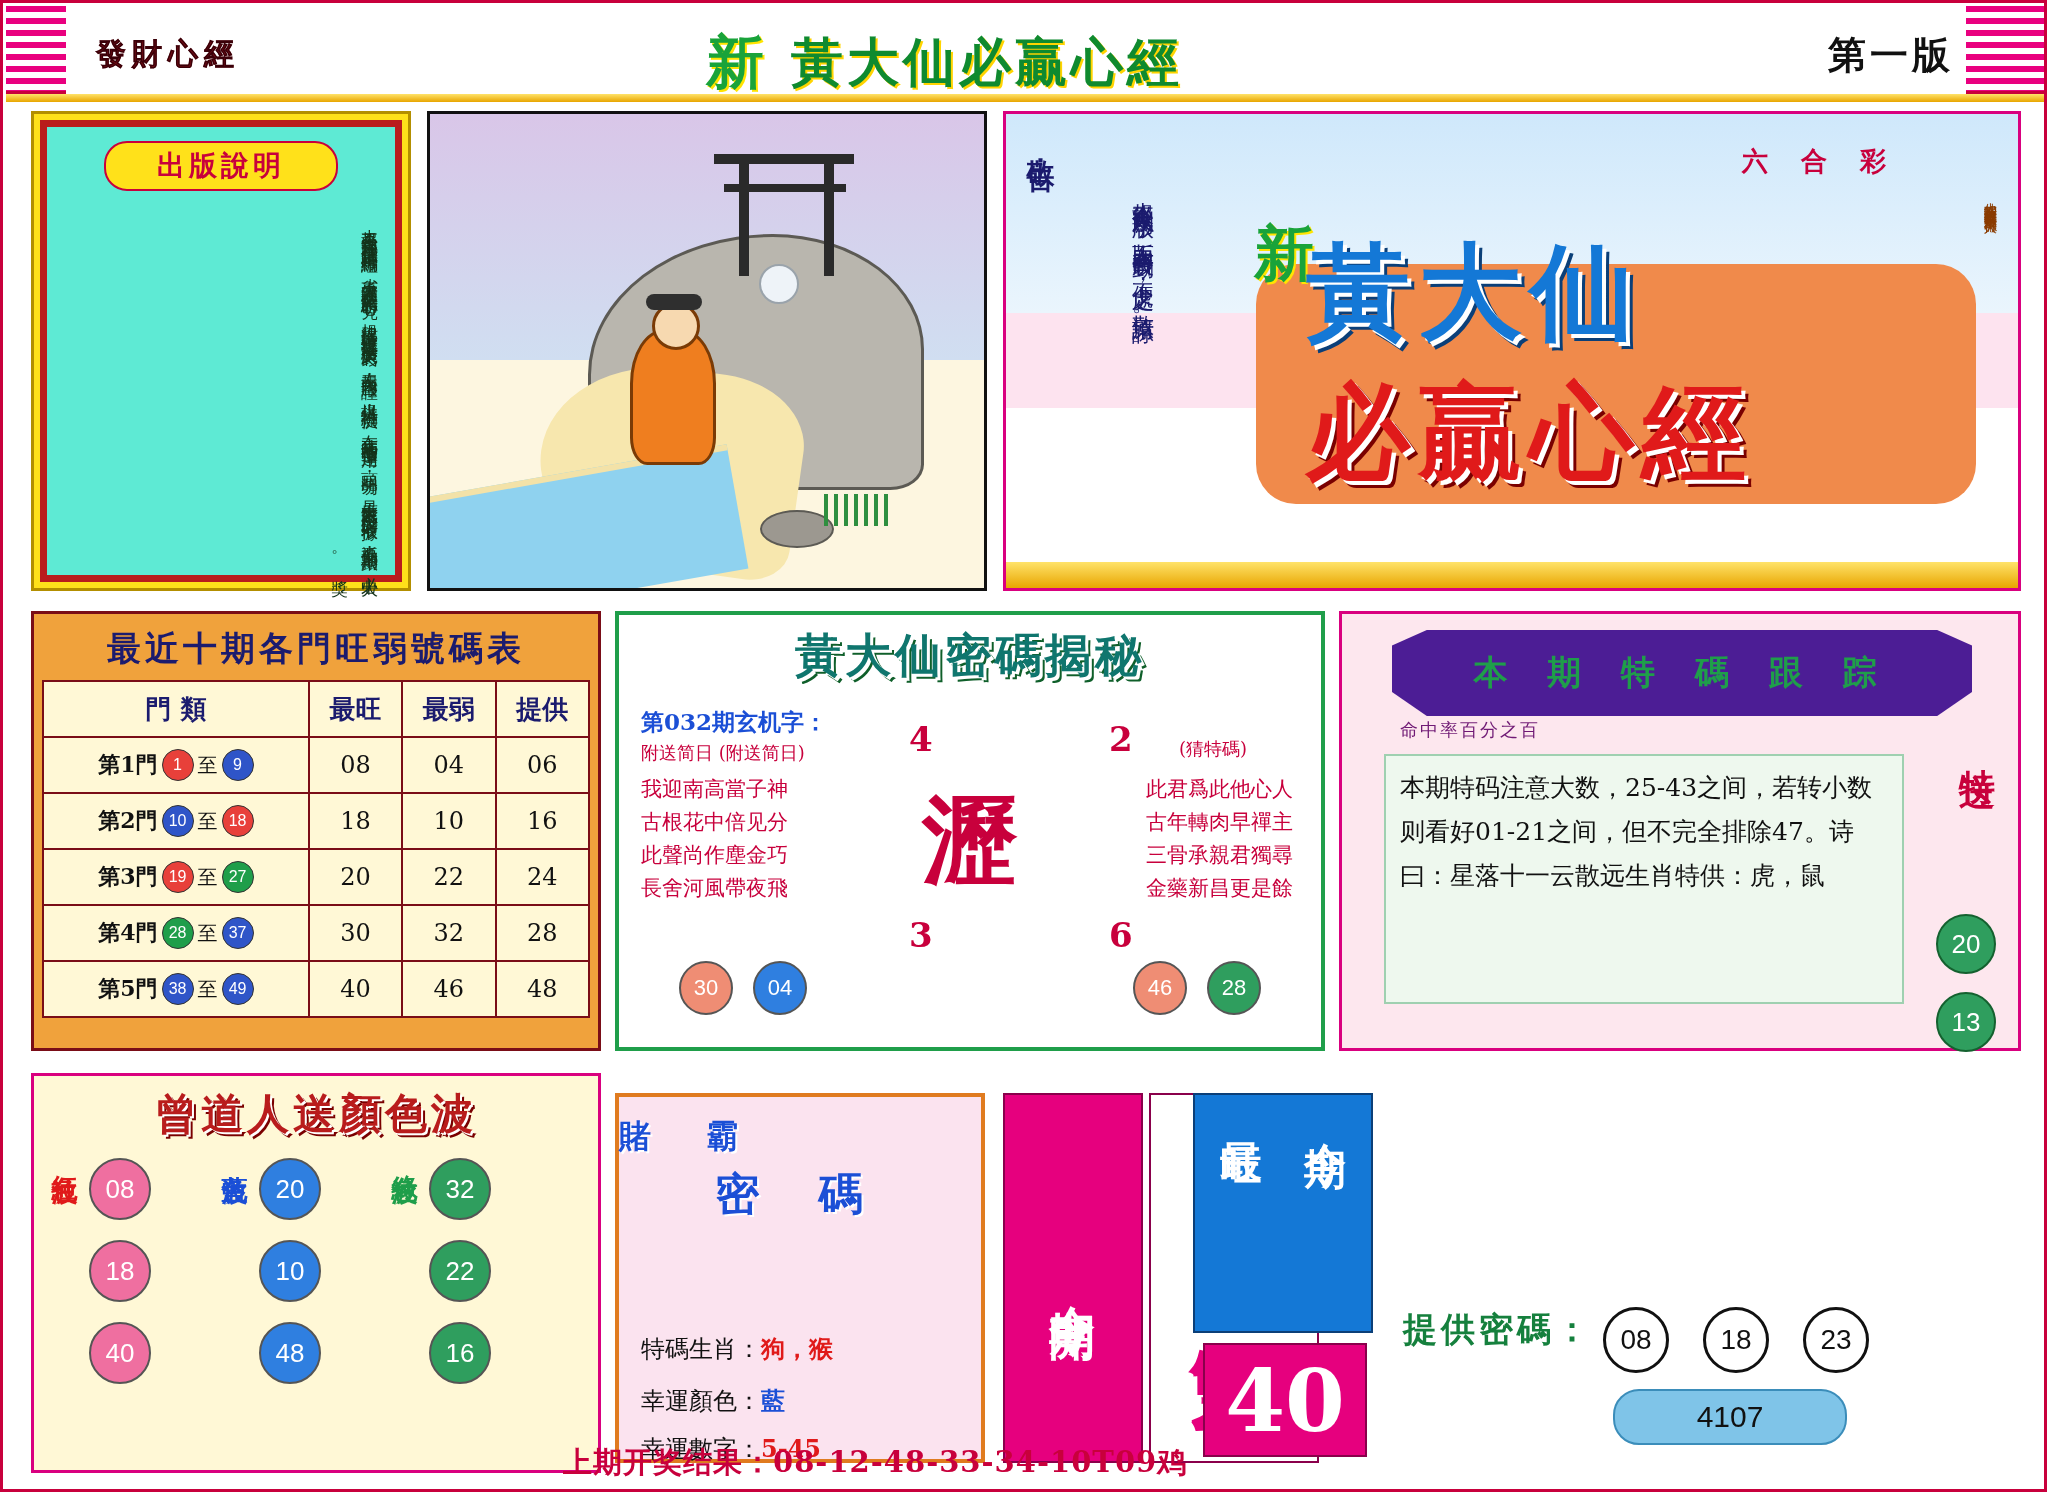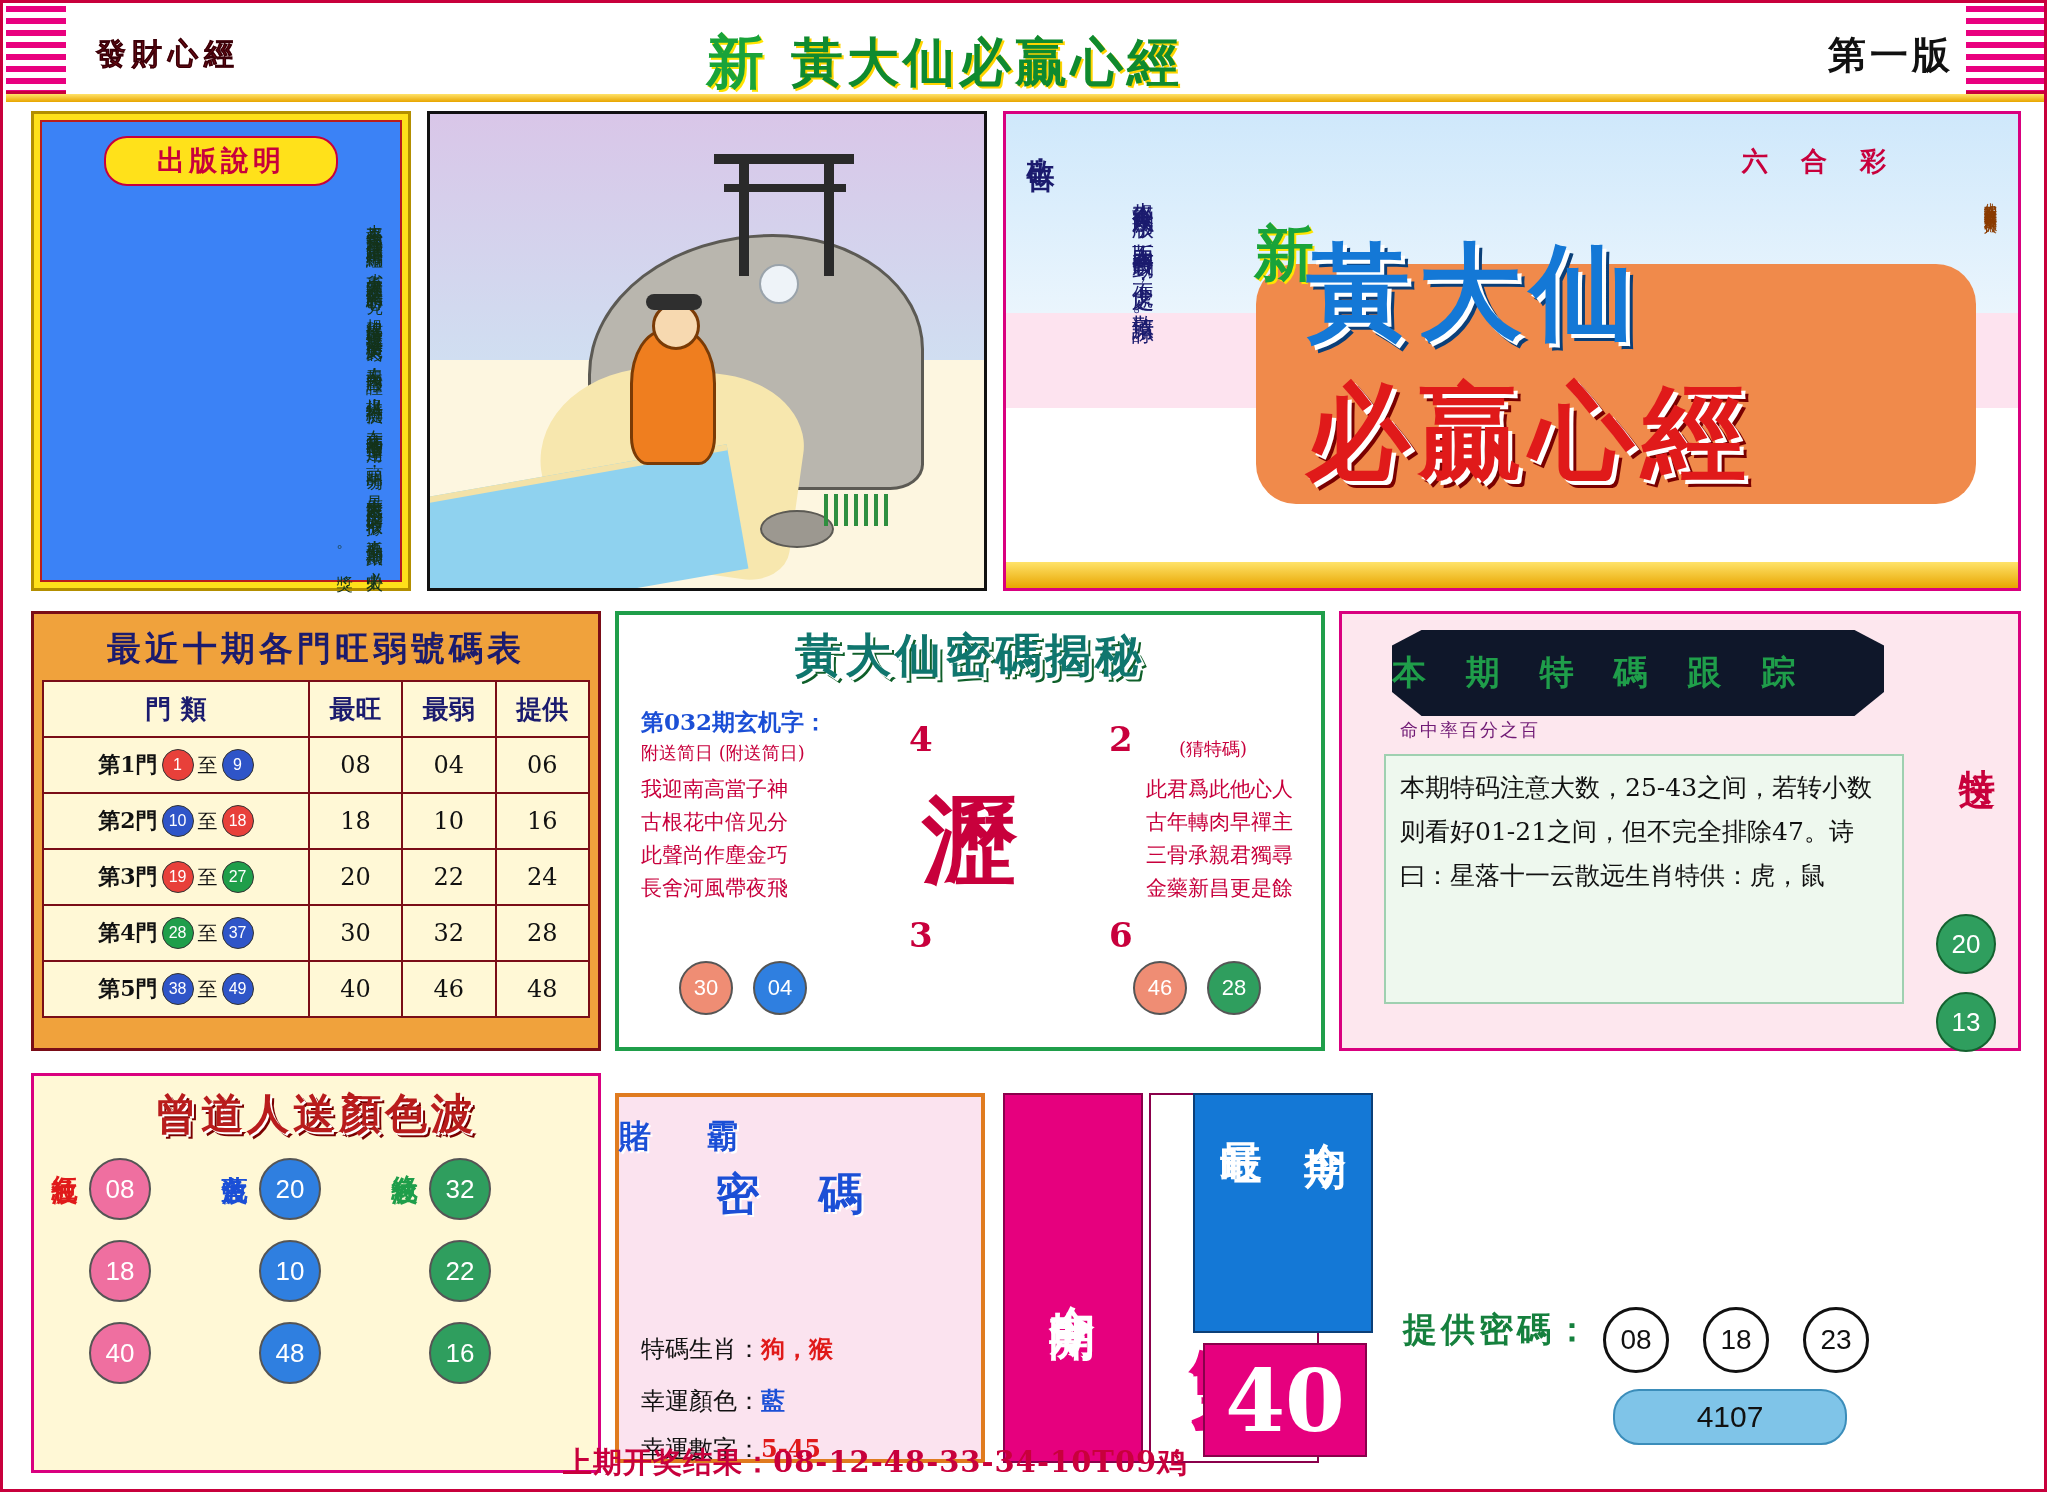--- a/index.html
+++ b/index.html
@@ -55,21 +55,21 @@
     background:linear-gradient(180deg,#ffe36a,#e8a500);
   }
 
   
   .pub-note{
     position:absolute;left:28px;top:108px;width:380px;height:480px;
     background:#ffe11a;border:3px solid #b38f00;box-sizing:border-box;
     padding:6px;
   }
   .pub-note-inner{
-    width:100%;height:100%;background:#3b82f6;border:2px solid #b91c1c;
+    width:100%;height:100%;background:#5eead4;border:7px solid #b91c1c;
     box-sizing:border-box;position:relative;
   }
   .pub-badge{
     position:absolute;left:50%;transform:translateX(-50%);top:14px;
     width:230px;height:46px;border-radius:23px;background:#ffe11a;
     border:2px solid #c8003c;
     display:flex;align-items:center;justify-content:center;
     font-family:"DejaVu Serif",serif;font-size:28px;font-weight:bold;color:#c8003c;
     letter-spacing:4px;
   }
@@ -247,24 +247,24 @@
   .bl1{left:60px;bottom:32px;background:#ef8d74;}
   .bl2{left:134px;bottom:32px;background:#2f7fe0;}
   .bl3{right:134px;bottom:32px;background:#ef8d74;}
   .bl4{right:60px;bottom:32px;background:#2f9e5e;}
 
   .right-box{
     position:absolute;left:1336px;top:608px;width:682px;height:440px;
     background:#fde7ee;border:3px solid #d9007f;box-sizing:border-box;
   }
   .ribbon{
-    position:absolute;left:50px;top:16px;width:492px;height:86px;
-    background:#0f172a;
+    position:absolute;left:50px;top:16px;width:580px;height:86px;
+    background:#4c1d95;
     clip-path:polygon(0 18%,6% 0,94% 0,100% 18%,100% 72%,94% 100%,6% 100%,0 72%);
-    display:flex;align-items:center;justify-content:flex-start;
+    display:flex;align-items:center;justify-content:center;
   }
   .ribbon span{
     font-family:"DejaVu Serif",serif;font-size:34px;font-weight:bold;color:#1f9e4a;
     letter-spacing:14px;
   }
   .ribbon-sub{
     position:absolute;left:58px;top:104px;
     font-family:"DejaVu Serif",serif;font-size:18px;color:#701a75;letter-spacing:2px;
   }
   .white-note{

